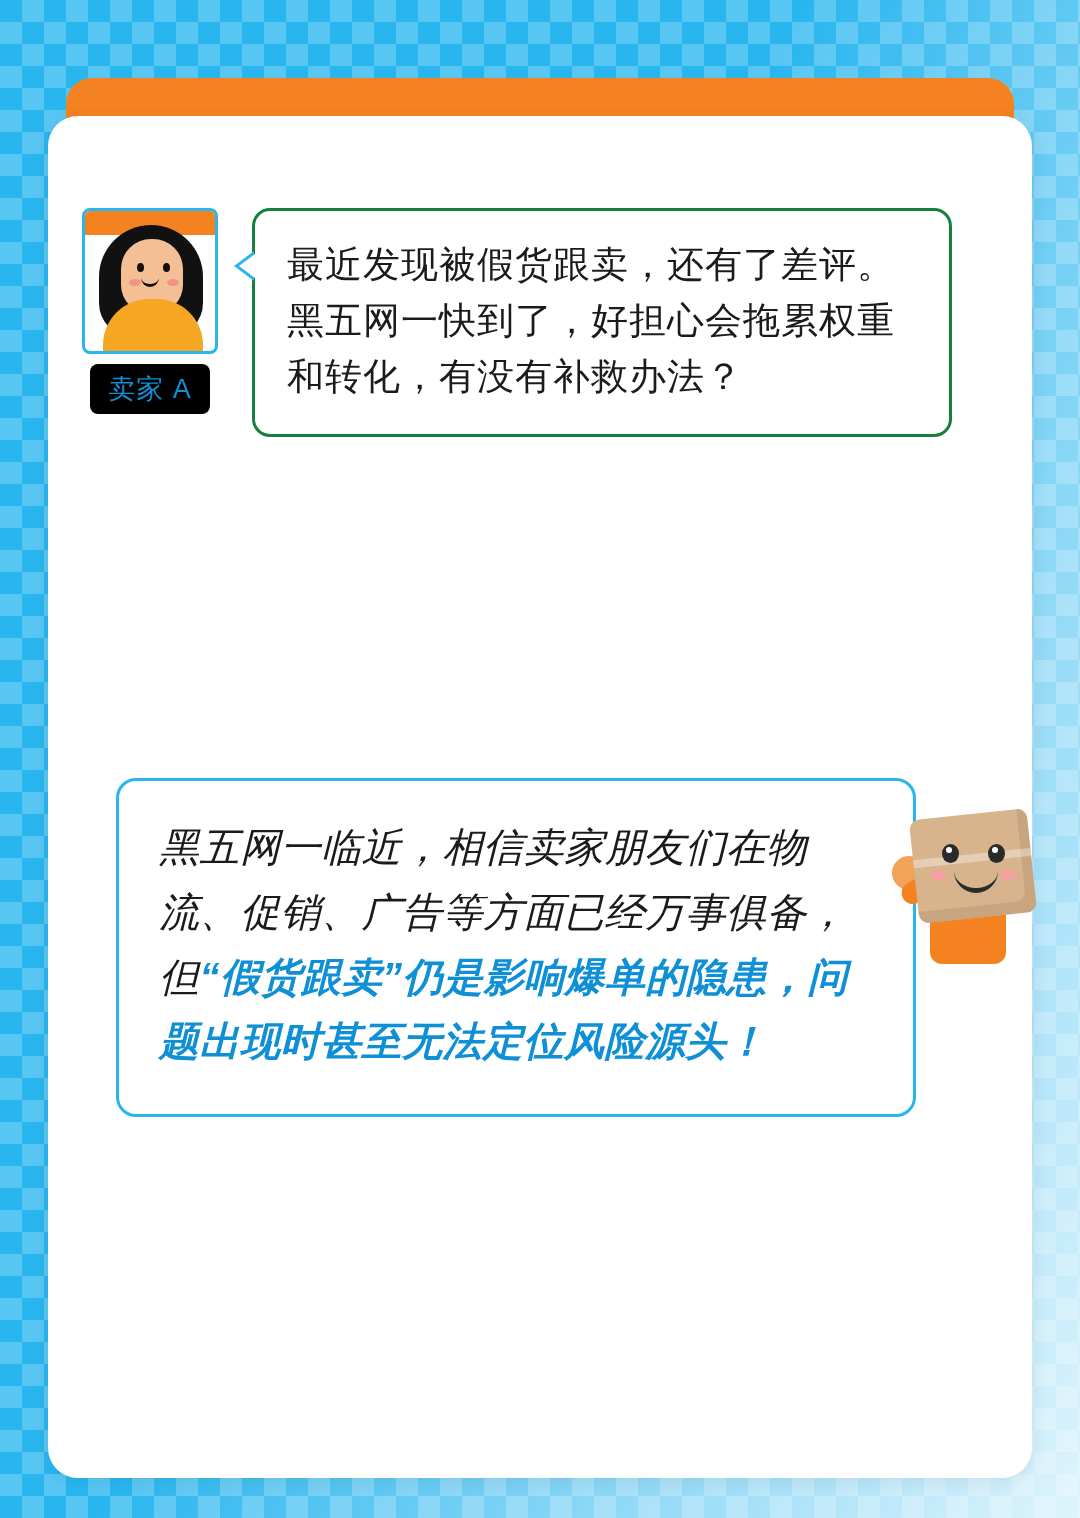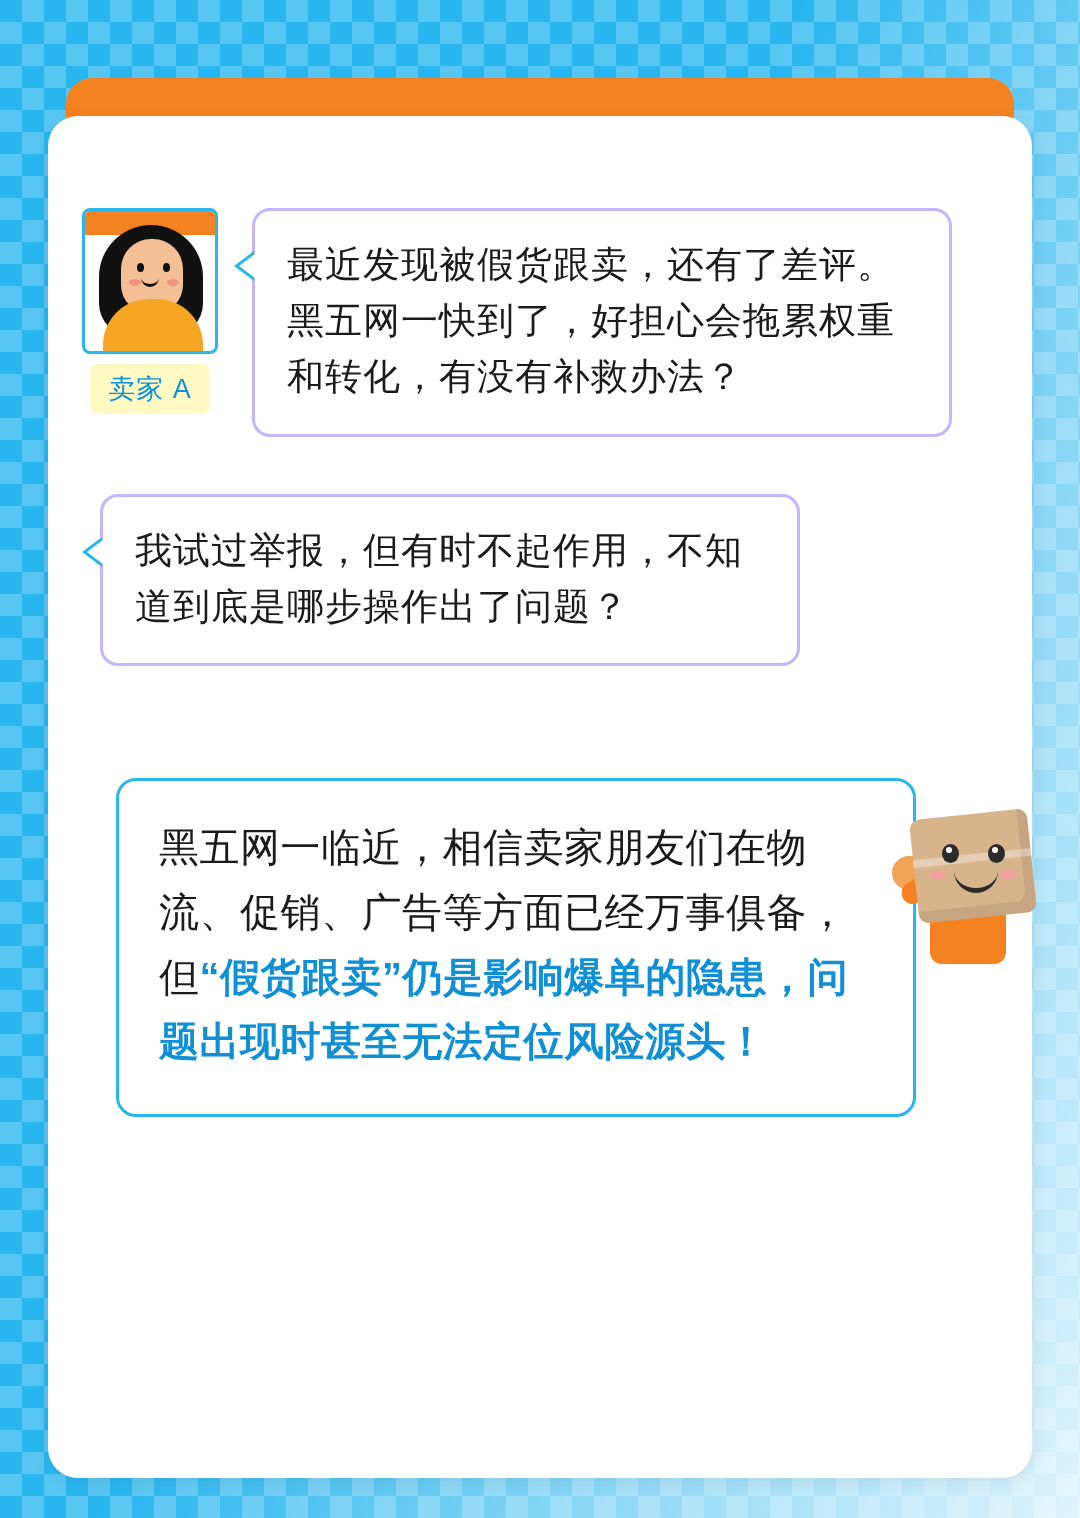--- a/index.html
+++ b/index.html
@@ -149,33 +149,33 @@
   }
   .avatar .mouth {
     position: absolute;
     width: 18px; height: 9px;
     border-bottom: 3px solid #111;
     border-radius: 0 0 12px 12px;
   }
 
   .name-tag {
     margin-top: 10px;
-    background: #fef9c3;
+    background: #000000;
     color: #0e8fd6;
     border-radius: 8px;
     padding: 7px 18px;
     font-size: 27px;
     letter-spacing: 1px;
     white-space: nowrap;
   }
 
   .bubble {
     position: relative;
     margin-left: 26px;
-    border: 3px solid #c4b5fd;
+    border: 3px solid #15803d;
     border-radius: 18px;
     background: #ffffff;
     padding: 26px 30px 28px 32px;
     width: 700px;
     box-sizing: border-box;
     color: #1b1b1b;
     font-size: 37px;
     line-height: 1.52;
     letter-spacing: 1px;
   }
@@ -204,20 +204,21 @@
   #answer-card {
     position: absolute;
     left: 68px;
     top: 662px;
     width: 800px;
     border: 3px solid #29b6ef;
     border-radius: 20px;
     background: #fff;
     padding: 34px 40px 40px 40px;
     box-sizing: border-box;
+    font-style: italic;
   }
   #answer-card p {
     margin: 0 0 26px 0;
     font-size: 40px;
     line-height: 1.62;
     color: #1b1b1b;
     letter-spacing: 0.5px;
   }
   #answer-card p:last-child { margin-bottom: 0; }
   .hl {
@@ -329,21 +330,20 @@
           <div class="cheek" style="left:82px; top:68px;"></div>
           <div class="mouth" style="left:56px; top:64px;"></div>
           <div class="body-a"></div>
         </div>
         <div class="name-tag">卖家 A</div>
       </div>
       <div class="bubble">最近发现被假货跟卖，还有了差评。黑五网一快到了，好担心会拖累权重和转化，有没有补救办法？</div>
     </div>
 
     <div class="qa-row" id="qa-b">
-      <div class="bubble">我试过举报，但有时不起作用，不知道到底是哪步操作出了问题？</div>
     </div>
 
     <div id="answer-card">
       <p><span>黑五网一临近，相信卖家朋友们在物流、促销、广告等方面已经万事俱备，但</span><span class="hl">“假货跟卖”仍是影响爆单的隐患，问题出现时甚至无法定位风险源头！</span></p>
     </div>
 
     <div id="mascot">
       <div class="hand"></div>
       <div class="arm"></div>
       <div class="torso"></div>

